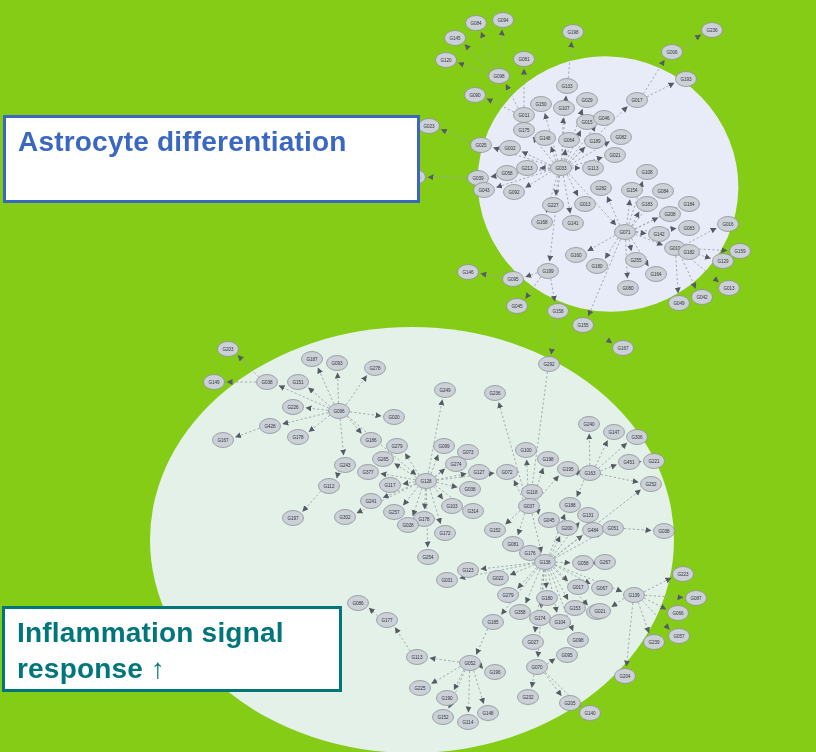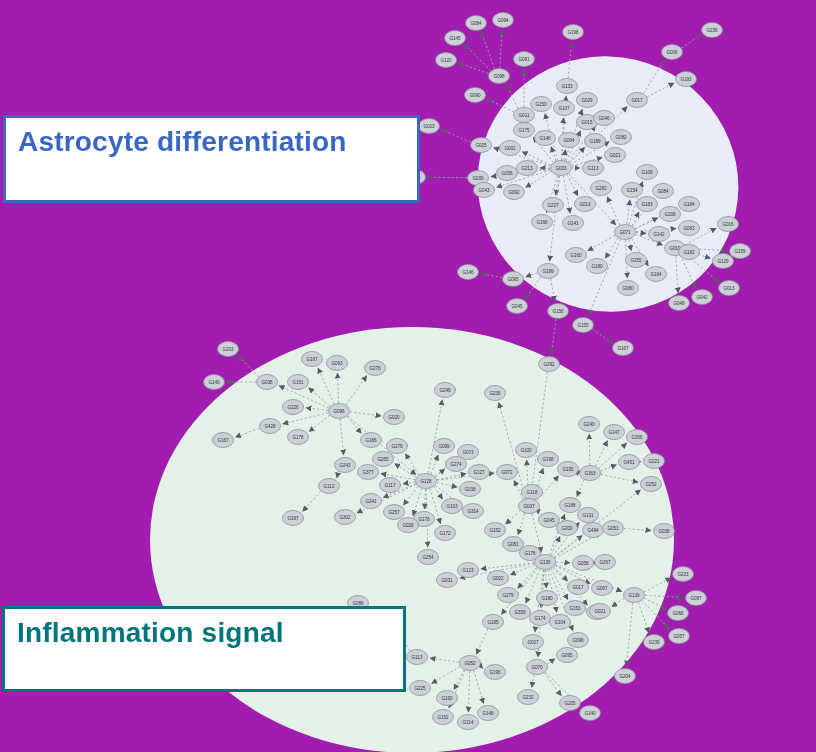--- a/index.html
+++ b/index.html
@@ -1,31 +1,31 @@
 <!DOCTYPE html>
 <html><head>
 <meta charset="utf-8">
 <style>
   html,body{margin:0;padding:0;background:#ffffff;}
   .stage{
     position:relative;width:816px;height:752px;overflow:hidden;
-    font-family:"Liberation Sans", sans-serif;background:#a21caf;
+    font-family:"Liberation Sans", sans-serif;background:#84cc16;
   }
   #network-svg{position:absolute;left:0;top:0;width:816px;height:752px;}
   .callout{
     position:absolute;background:#ffffff;box-sizing:border-box;
     font-weight:bold;font-size:28px;line-height:1.28;
     padding:6px 14px 8px 12px;letter-spacing:.2px;
   }
   .callout-astro{
     left:3px;top:115px;width:417px;height:88px;
     border:3px solid #3a67c0;color:#3a67c0;
   }
   .callout-inflam{
-    left:2px;top:606px;width:404px;height:86px;
+    left:2px;top:606px;width:340px;height:86px;
     border:3px solid #00767b;color:#00767b;
   }
   .node-label{pointer-events:none;}
 </style>
 </head>
 <body>
 
 <div class="stage">
 
   <svg id="network-svg" xmlns="http://www.w3.org/2000/svg" viewBox="0 0 816 752">
@@ -908,15 +908,16 @@
         </g>
       </g>
     </svg>
 
   <div class="callout callout-astro">
     <span>Astrocyte differentiation</span><br>
   </div>
 
   <div class="callout callout-inflam">
     <span>Inflammation signal</span><br>
+    <span>response ↑</span>
   </div>
 
 </div>
 
 </body></html>

